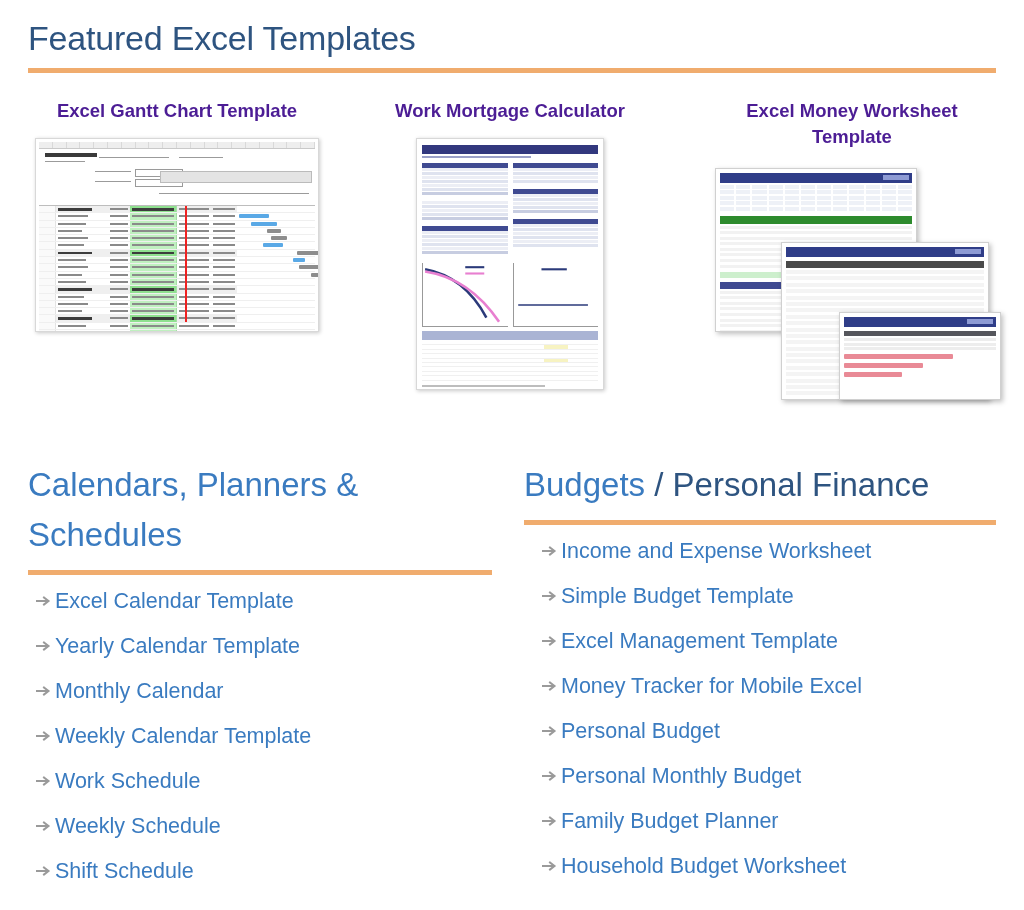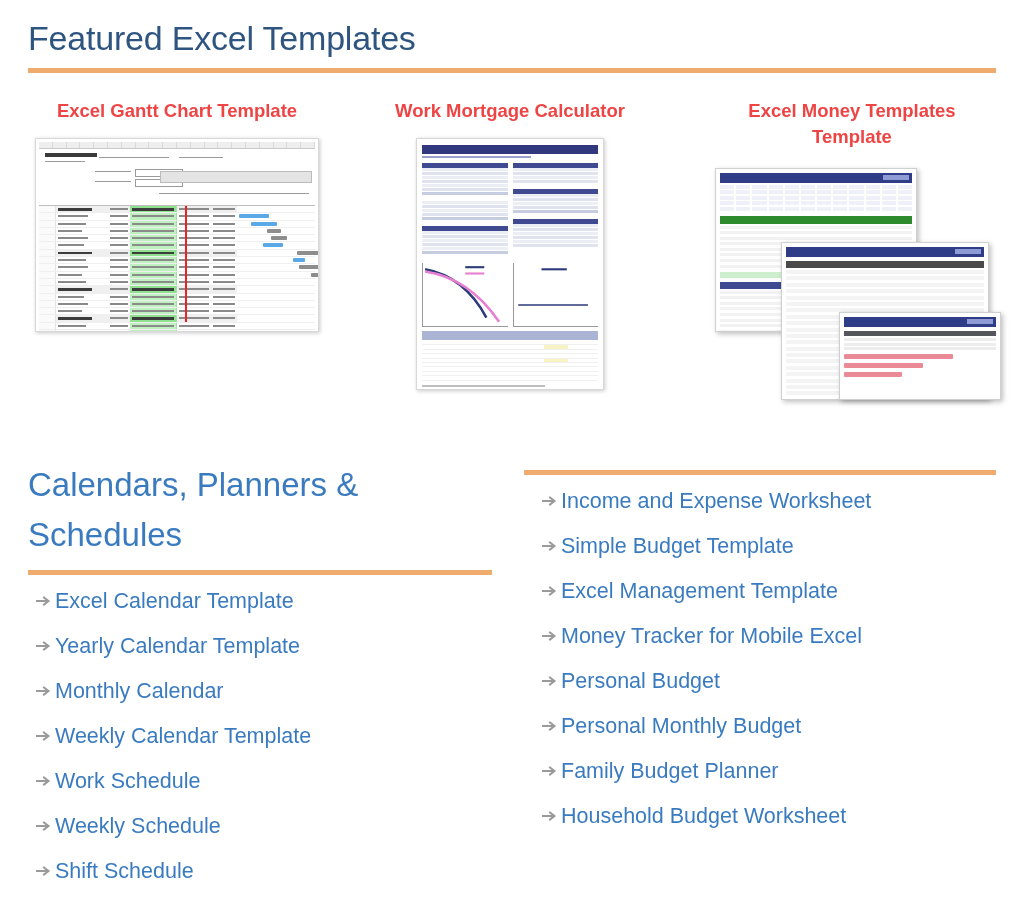--- a/index.html
+++ b/index.html
@@ -42,21 +42,21 @@
     width: 1024px;
     display: flex;
   }
   .card { box-sizing: border-box; text-align: center; }
   .card-1 { width: 340px; padding-left: 14px; }
   .card-2 { width: 340px; }
   .card-3 { width: 344px; }
 
   .card-title {
     display: block;
-    color: #ef4444;
+    color: #4c1d95;
     font-weight: bold;
     font-size: 18.5px;
     line-height: 26px;
     text-decoration: none;
     margin: 0 auto;
     max-width: 280px;
   }
   .card-thumb-wrap { margin-top: 14px; display: flex; justify-content: center; }
 
   
@@ -666,21 +666,21 @@
             <div class="m-trow"></div>
             <div class="m-trow"></div>
             <div class="m-trow"></div>
             <div class="m-foot"></div>
           </div>
         </div>
       </div>
     </div>
 
     <div class="card card-3">
-      <a class="card-title" href="#">Excel Money Templates Template</a>
+      <a class="card-title" href="#">Excel Money Worksheet Template</a>
       <div class="card-thumb-wrap">
         <div class="thumb-stack">
 
           <div class="sheet s-yearly">
             <div class="sheet-hdr">
               <span class="logo"></span>
             </div>
             <div class="y-row">
                 <span></span>
                 <span></span>
@@ -880,20 +880,23 @@
           <svg width="16" height="14" viewBox="0 0 16 14">
               <path d="M1 7 H11 M8 3.5 L12.5 7 L8 10.5" stroke="#9a9a9a" stroke-width="2" fill="none" stroke-linecap="square"></path>
             </svg>
         </span>
         <a class="list-link" href="#">Shift Schedule</a>
       </li>
     </ul>
   </div>
 
   <div class="col-right">
+    <h2 class="sec-title right">
+      <a class="link-blue" href="#">Budgets</a><span class="dark-txt"> / Personal Finance</span>
+    </h2>
     <div class="rule rule-right"></div>
     <ul class="link-list right">
       <li>
         <span class="arrow-icon">
           <svg width="16" height="14" viewBox="0 0 16 14">
               <path d="M1 7 H11 M8 3.5 L12.5 7 L8 10.5" stroke="#9a9a9a" stroke-width="2" fill="none" stroke-linecap="square"></path>
             </svg>
         </span>
         <a class="list-link" href="#">Income and Expense Worksheet</a>
       </li>

